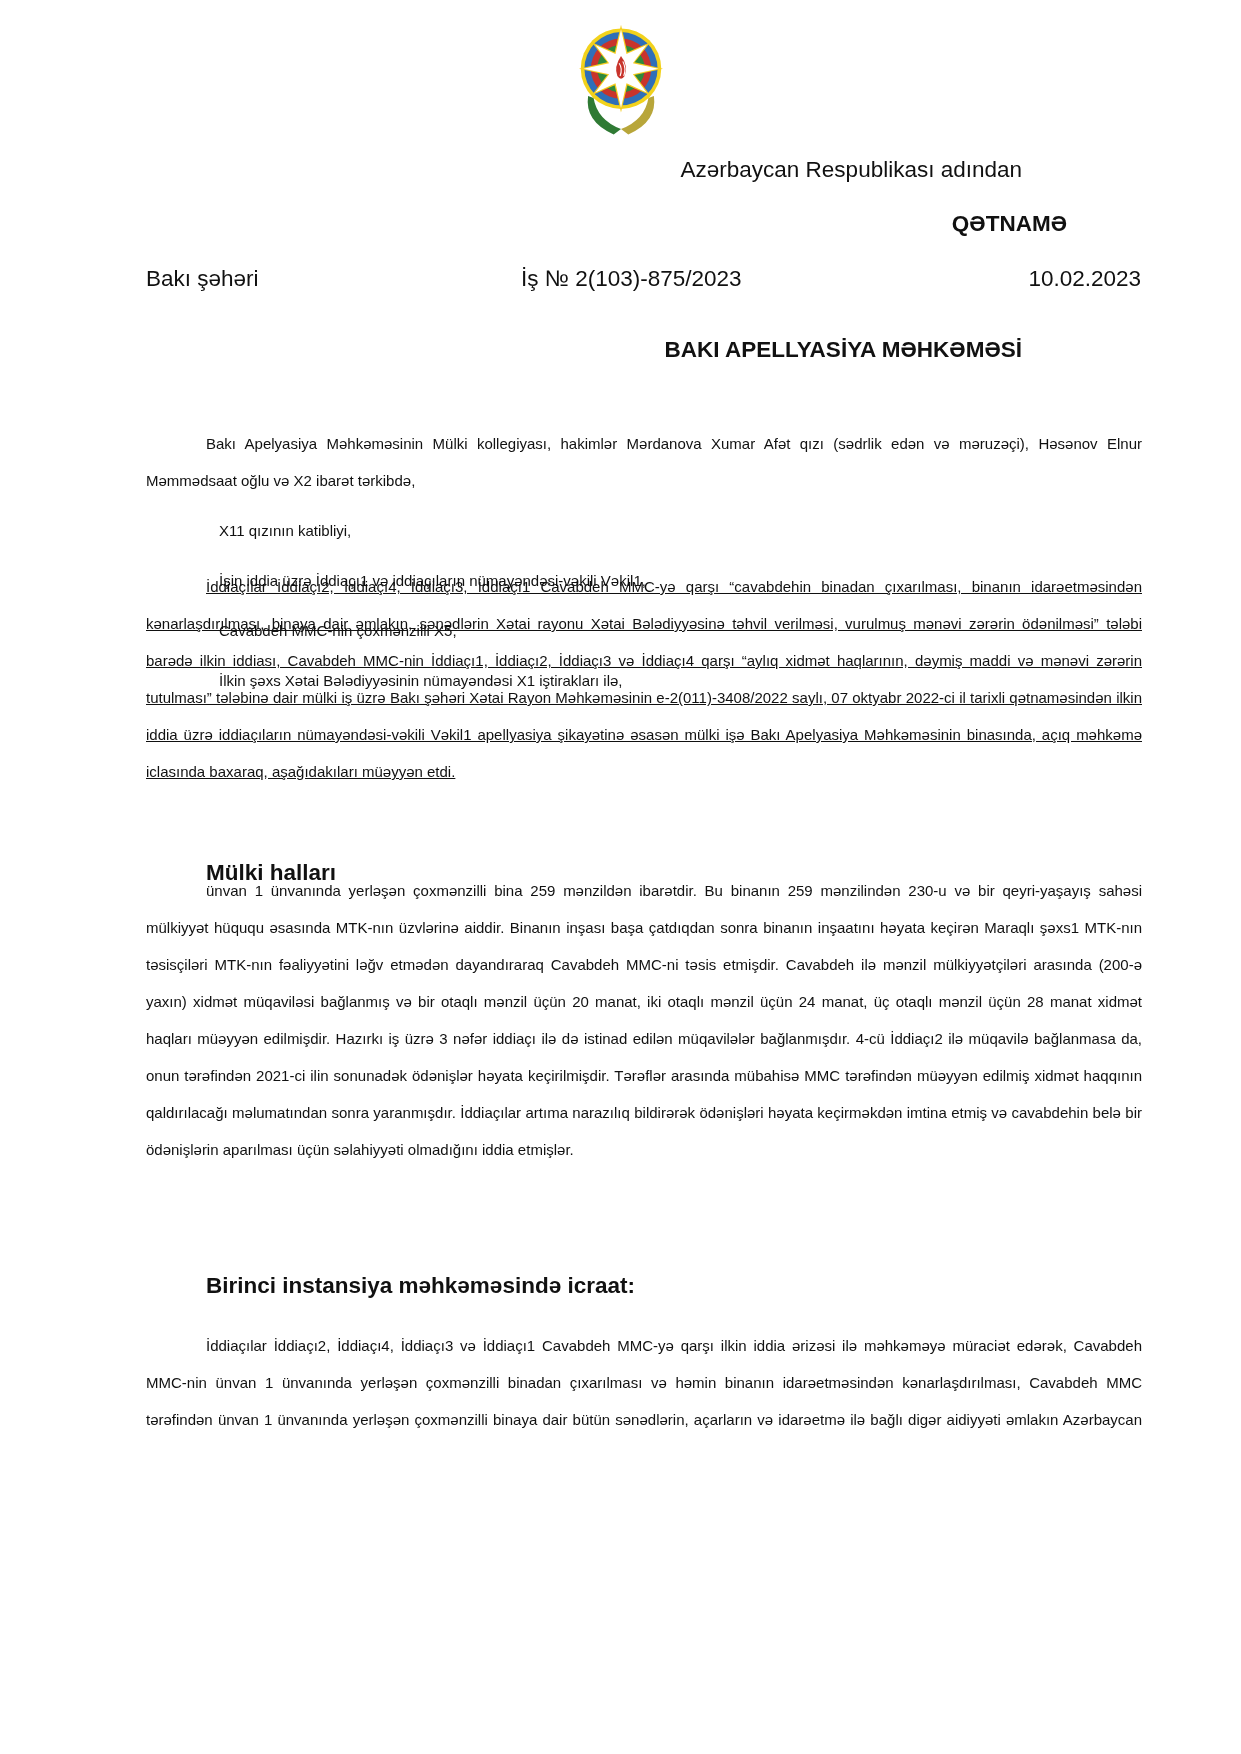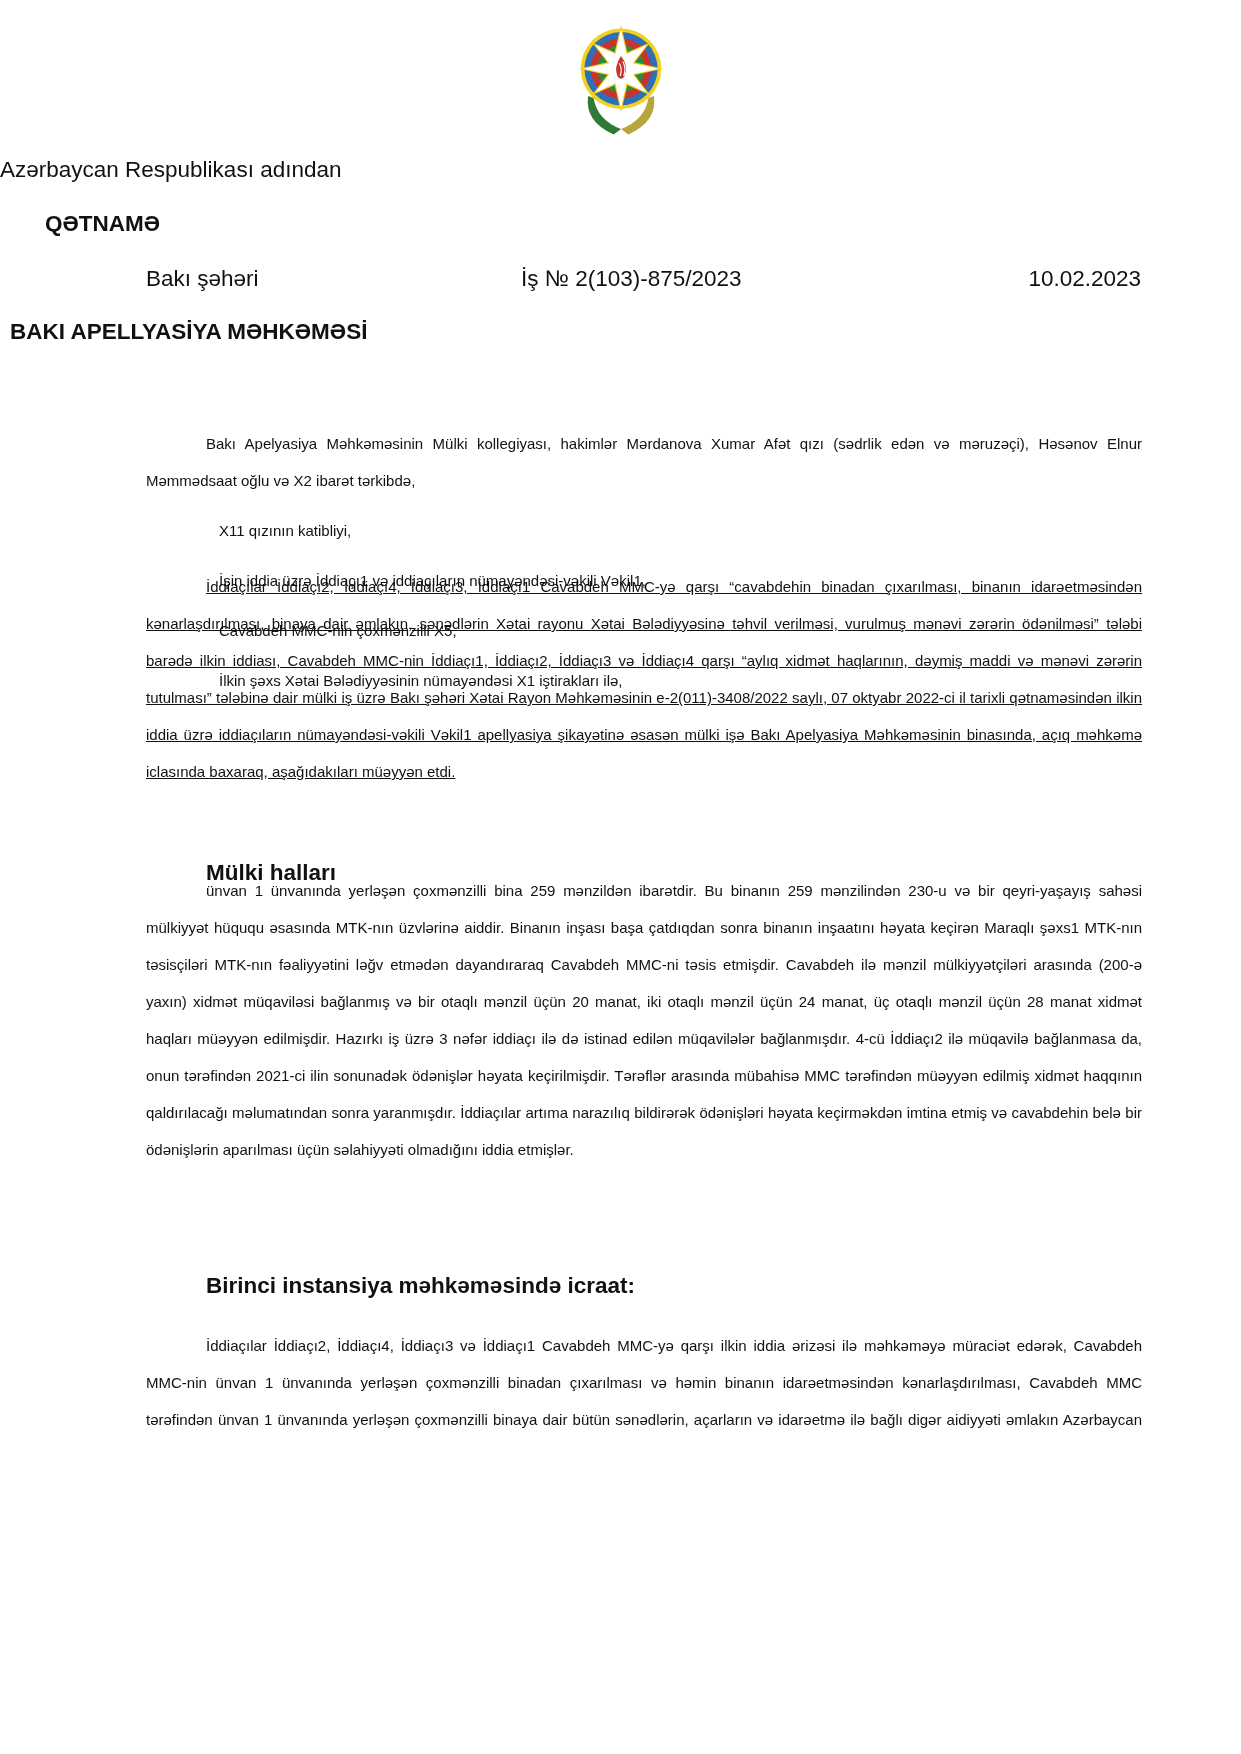--- a/index.html
+++ b/index.html
@@ -2,21 +2,21 @@
 <html><head>
   <meta charset="utf-8">
   <style>
     html, body { margin: 0; padding: 0; background: #ffffff; }
     body {
       width: 1241px; height: 1754px; position: relative; overflow: hidden;
       font-family: "Liberation Sans", sans-serif; color: #111111;
     }
     .page { position: absolute; left: 0; top: 0; width: 1241px; height: 1754px; }
     .emblem { position: absolute; left: 586px; top: 14px; width: 80px; width: 96px; height: 140px; }
-    .center { position: absolute; left: 0; width: 1022px; text-align: left; }
+    .center { position: absolute; left: 0; width: 1022px; text-align: right; }
     .txt { font-size: 22.5px; line-height: 28px; }
     .bold { font-weight: bold; }
     .head-line { position: absolute; top: 266px; left: 146px; width: 995px; height: 30px; font-size: 22.5px; }
     .head-line .l { position: absolute; left: 0; }
     .head-line .c { position: absolute; left: 375px; }
     .head-line .r { position: absolute; right: 0; }
     .block { position: absolute; left: 146px; width: 996px; font-size: 15px; line-height: 37px; }
     .just { text-align: justify; text-indent: 60px; margin: 0; }
     .ind { padding-left: 60px; margin: 13px; white-space: nowrap; }
     .sub { position: absolute; left: 206px; font-size: 22.5px; font-weight: bold; }
@@ -42,21 +42,21 @@
 
   <div class="center txt" style="top:156px;">Azərbaycan Respublikası adından</div>
   <div class="center txt bold" style="top:210px;margin-left:45px;">QƏTNAMƏ</div>
 
   <div class="head-line">
     <span class="l">Bakı şəhəri</span>
     <span class="c">İş № 2(103)-875/2023</span>
     <span class="r">10.02.2023</span>
   </div>
 
-  <div class="center txt bold" style="top:318px;margin-left:10px;">BAKI APELLYASİYA MƏHKƏMƏSİ</div>
+  <div class="center txt bold" style="top:336px;">BAKI APELLYASİYA MƏHKƏMƏSİ</div>
 
   <div class="block" style="top:425px;">
     <p class="just">Bakı Apelyasiya Məhkəməsinin Mülki kollegiyası, hakimlər Mərdanova Xumar Afət qızı (sədrlik edən və məruzəçi), Həsənov Elnur Məmmədsaat oğlu və X2 ibarət tərkibdə,</p>
     <p class="ind">X11 qızının katibliyi,</p>
     <p class="ind"> İşin iddia üzrə İddiaçı1 və iddiaçıların nümayəndəsi-vəkili Vəkil1,</p>
     <p class="ind">Cavabdeh MMC-nin çoxmənzilli X5,</p>
     <p class="ind">İlkin şəxs Xətai Bələdiyyəsinin nümayəndəsi X1 iştirakları ilə,</p>
   </div>
 
   <div class="block" style="top:568px;text-decoration:underline;">

